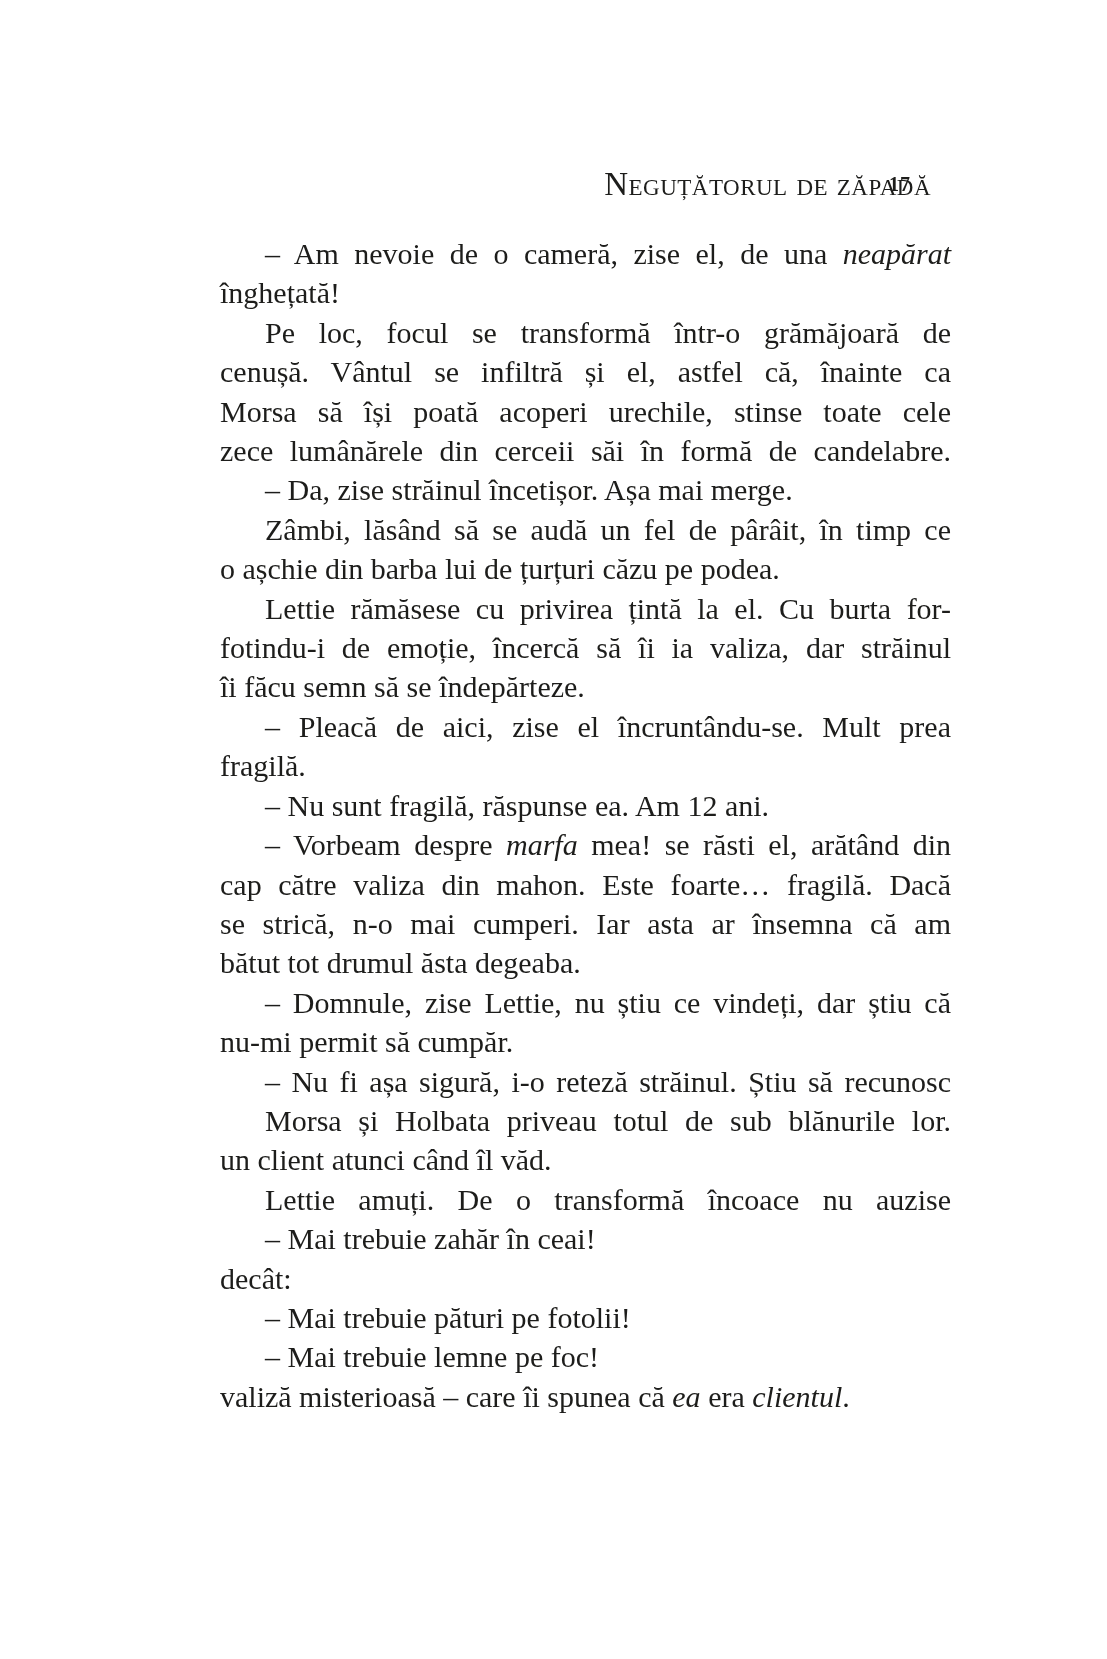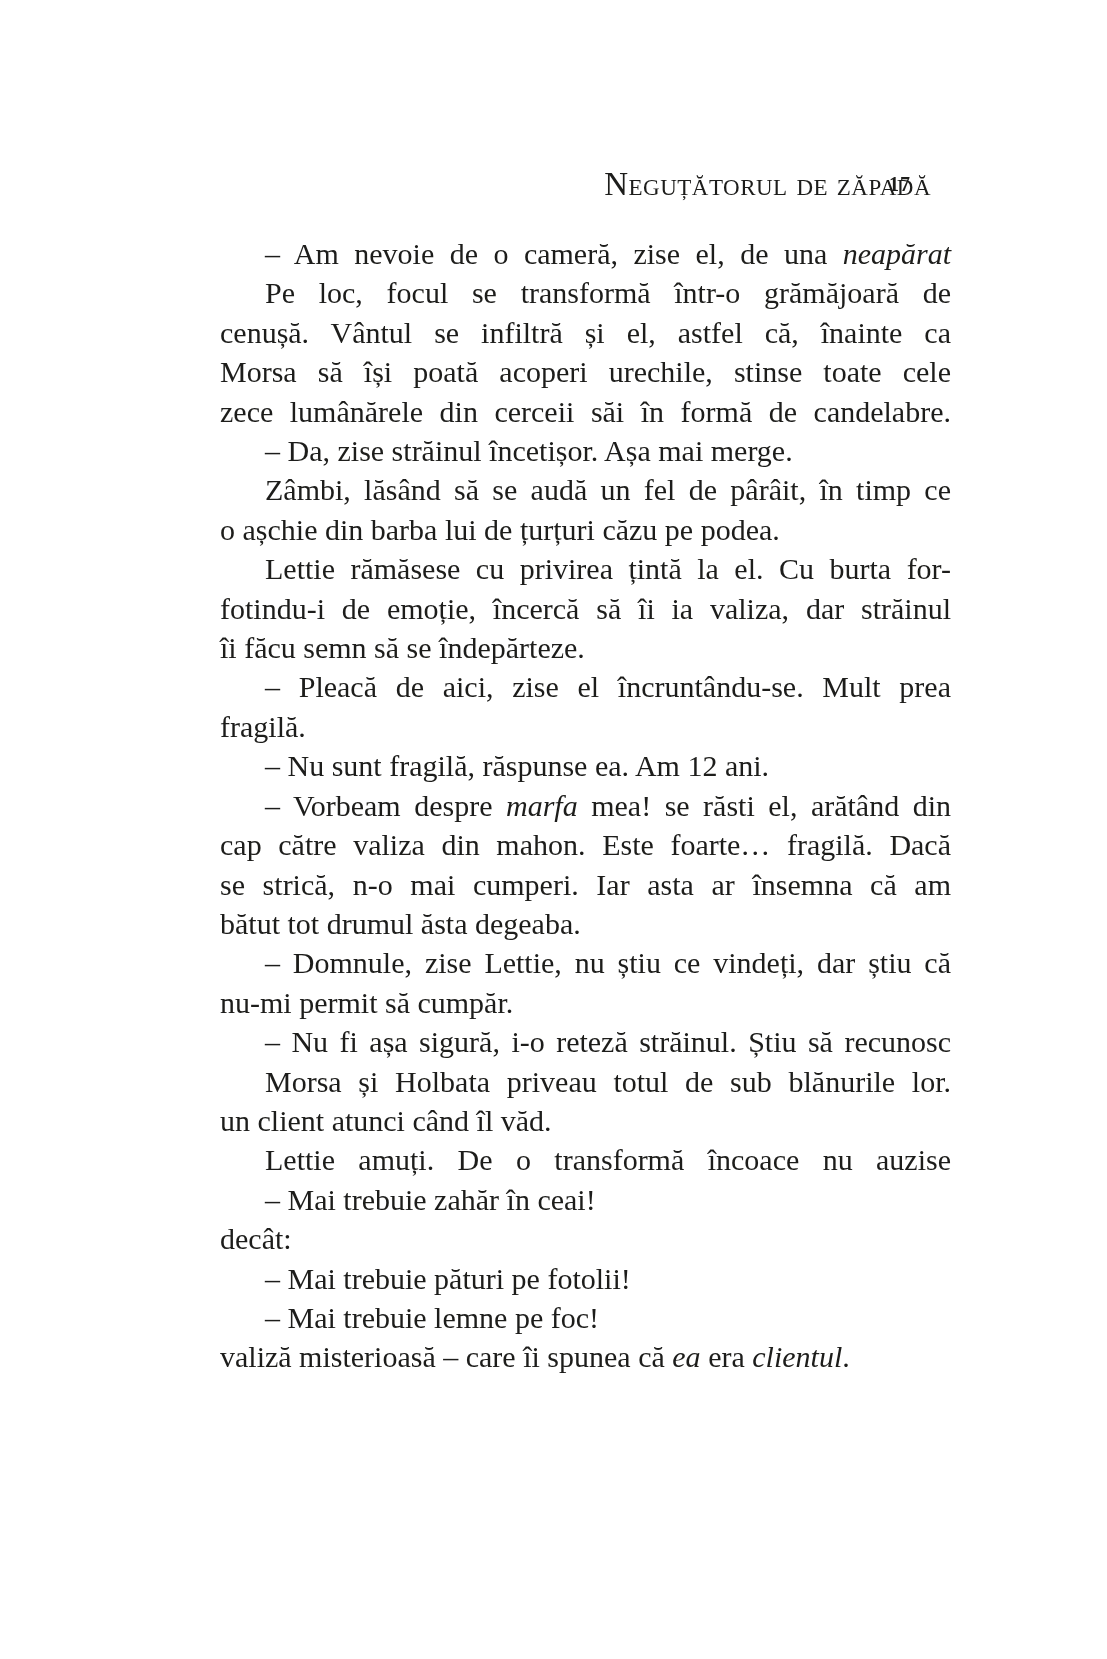--- a/index.html
+++ b/index.html
@@ -65,20 +65,21 @@
 </head>
 <body>
 
 <div class="page">
   <header class="running-head-row">
     <div class="running-head">Neguțătorul de zăpadă</div>
     <div class="page-number">17</div>
   </header>
   <main class="text-block">
       <div class="line indent just"><span>– Am nevoie de o cameră, zise el, de una </span><em>neapărat</em></div>
+      <div class="line"><span>înghețată!</span></div>
       <div class="line indent just"><span>Pe loc, focul se transformă într-o grămăjoară de</span></div>
       <div class="line just"><span>cenușă. Vântul se infiltră și el, astfel că, înainte ca</span></div>
       <div class="line just"><span>Morsa să își poată acoperi urechile, stinse toate cele</span></div>
       <div class="line just"><span>zece lumânărele din cerceii săi în formă de candelabre.</span></div>
       <div class="line indent"><span>– Da, zise străinul încetișor. Așa mai merge.</span></div>
       <div class="line indent just"><span>Zâmbi, lăsând să se audă un fel de pârâit, în timp ce</span></div>
       <div class="line"><span>o așchie din barba lui de țurțuri căzu pe podea.</span></div>
       <div class="line indent just"><span>Lettie rămăsese cu privirea țintă la el. Cu burta for-</span></div>
       <div class="line just"><span>fotindu-i de emoție, încercă să îi ia valiza, dar străinul</span></div>
       <div class="line"><span>îi făcu semn să se îndepărteze.</span></div>

